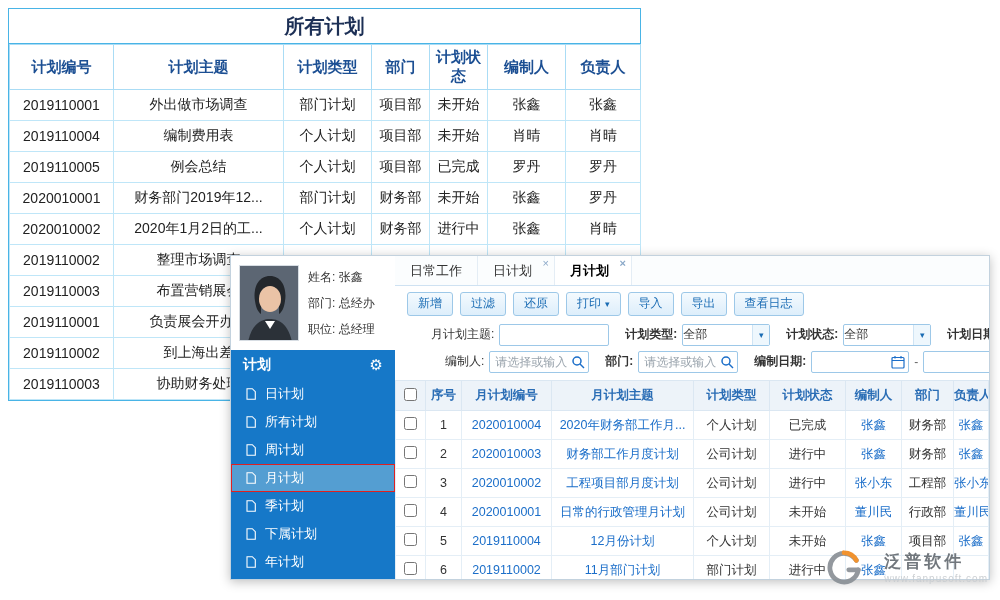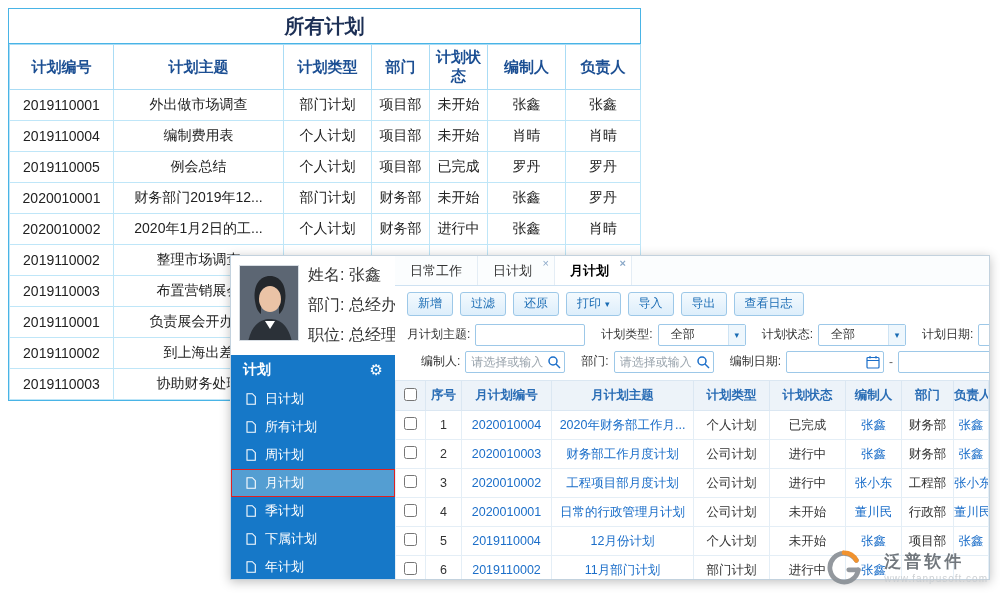--- a/index.html
+++ b/index.html
@@ -23,21 +23,21 @@
 
   
   .fg-window { position:absolute; left:230px; top:255px; width:760px; height:325px;
                background:#fff; z-index:2; display:flex; overflow:hidden;
                border:1px solid #c3d2de; box-shadow:0 2px 10px rgba(0,0,0,.25); }
 
   
   .sidebar { width:164px; flex-shrink:0; background:#1678c8; display:flex; flex-direction:column; overflow:hidden; }
   .profile { background:#fff; padding:9px 8px; display:flex; gap:9px; flex-shrink:0; }
   .avatar { width:60px; height:76px; flex-shrink:0; overflow:hidden; border:1px solid #d7dde3; }
-  .pinfo { font-size:16px; color:#333; display:flex; flex-direction:column;
+  .pinfo { font-size:12px; color:#333; display:flex; flex-direction:column;
            justify-content:center; gap:9px; white-space:nowrap; }
   .side-section { height:30px; display:flex; align-items:center; padding:0 12px;
                   color:#fff; font-size:14px; font-weight:bold; flex-shrink:0; }
   .side-section .gear { margin-left:auto; font-weight:normal; font-size:15px; cursor:pointer; }
   .side-menu { flex:1; }
   .menu-item { height:28px; display:flex; align-items:center; gap:9px; padding-left:15px;
                color:#fff; font-size:13px; cursor:pointer; }
   .menu-item.active { background:#549ed2; }
   .menu-item.highlight { box-shadow:inset 0 0 0 1px #e02020; }
   .doc-ic { width:10px; height:12px; display:inline-flex; flex-shrink:0; }
@@ -57,27 +57,27 @@
   .tbtn { height:24px; padding:0 10px; background:linear-gradient(#f4fafe,#ddeefb);
           border:1px solid #9dc8e8; border-radius:3px; color:#1a6cb4; font-size:12px;
           display:inline-flex; align-items:center; gap:4px; cursor:pointer;
           font-family:inherit; white-space:nowrap; }
   .tbtn .caret { display:none; font-size:9px; }
   .tbtn.has-caret .caret { display:inline; }
 
   .filters { padding:0 0 5px 12px; flex-shrink:0; font-size:12px; color:#333; }
   .frow { display:flex; align-items:center; height:27px; white-space:nowrap; overflow:hidden; }
   .frow2 { padding-left:14px;align-items:center; }
-  .flabel { margin-right:5px; flex-shrink:0; }
-  .fgap { margin-left:16px; }
+  .flabel { margin-right:5px; flex-shrink:0;margin-left:24px; }
+  .fgap { margin-left:16px;font-weight:bold; }
   .finput { height:22px; border:1px solid #9dc8e8; border-radius:2px; background:#fff;
             font-size:12px; padding:0 5px; color:#333; font-family:inherit; flex-shrink:0; }
   .w110 { width:110px; } .w70 { width:70px; } .w120 { width:120px; }
   .fselect { height:22px; width:88px; border:1px solid #9dc8e8; border-radius:2px; background:#fff;
-             display:inline-flex; align-items:center; padding-left:12px; position:relative;
+             display:inline-flex; align-items:center; padding-left:0; position:relative;
              cursor:pointer; flex-shrink:0; }
   .fselect .caret { position:absolute; right:0; top:0; bottom:0; width:17px; display:flex;
                     align-items:center; justify-content:center; font-size:9px; color:#1a6cb4;
                     border-left:1px solid #cfe4f4; background:#eef7fd; }
   .fsearch, .fdate { position:relative; display:inline-flex; align-items:center; flex-shrink:0; }
   .fsearch input { width:100px; padding-right:20px; }
   .fsearch input::placeholder { color:#9aa4ad; }
   .fdate input { width:98px; padding-right:22px; }
   .ficon { position:absolute; right:4px; width:14px; height:14px; display:inline-flex; cursor:pointer; }
   .dash { margin:0 5px; color:#666; flex-shrink:0; }

